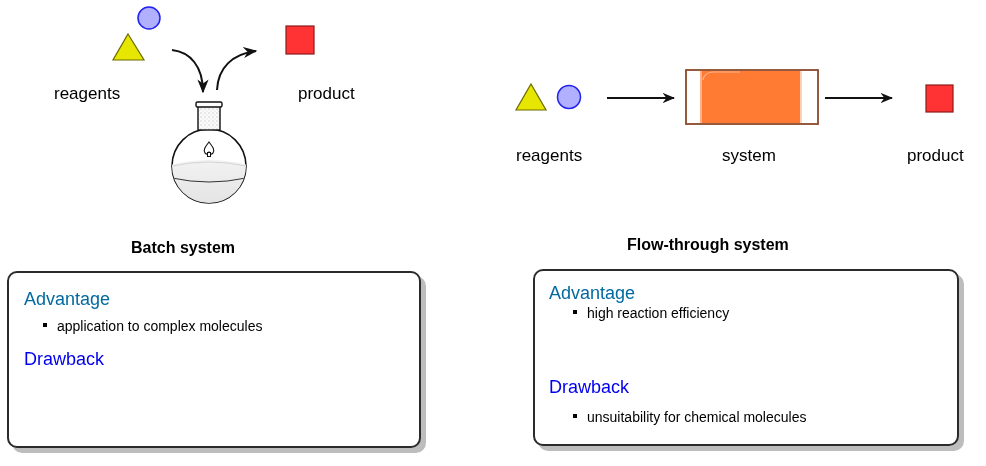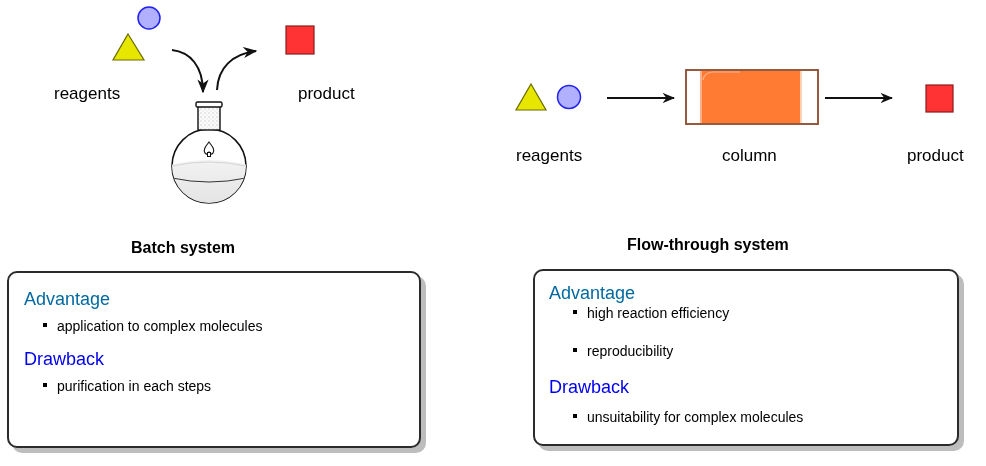--- a/index.html
+++ b/index.html
@@ -87,32 +87,30 @@
 
   <g>
     <rect x="926" y="85" width="27" height="27" fill="#ff3333" stroke="#8b1a1a" stroke-width="1.2"></rect>
   </g>
 </svg>
 
 <div class="abs label" style="left:54px; top:85px;">reagents</div>
 <div class="abs label" style="left:298px; top:85px;">product</div>
 
 <div class="abs label" style="left:516px; top:147px;">reagents</div>
-<div class="abs label" style="left:722px; top:147px;">column</div>
+<div class="abs label" style="left:722px; top:147px;">system</div>
 <div class="abs label" style="left:907px; top:147px;">product</div>
 
 <div class="abs title" style="left:131px; top:240px;">Batch system</div>
 <div class="abs title" style="left:627px; top:237px;">Flow-through system</div>
 
 <div class="box" style="left:7px; top:271px; width:414px; height:177px;">
   <div class="hdr adv" style="left:15px; top:17px;">Advantage</div>
   <div class="item" style="left:34px; top:46px;"><span class="bullet"></span><span>application to complex molecules</span></div>
   <div class="hdr drw" style="left:15px; top:77px;">Drawback</div>
-  <div class="item" style="left:34px; top:106px;"><span class="bullet"></span><span>purification in each steps</span></div>
 </div>
 
 <div class="box" style="left:533px; top:269px; width:426px; height:177px;">
   <div class="hdr adv" style="left:14px; top:13px;">Advantage</div>
   <div class="item" style="left:38px; top:35px;"><span class="bullet"></span><span>high reaction efficiency</span></div>
-  <div class="item" style="left:38px; top:73px;"><span class="bullet"></span><span>reproducibility</span></div>
   <div class="hdr drw" style="left:14px; top:107px;">Drawback</div>
-  <div class="item" style="left:38px; top:139px;"><span class="bullet"></span><span>unsuitability for complex molecules</span></div>
+  <div class="item" style="left:38px; top:139px;"><span class="bullet"></span><span>unsuitability for chemical molecules</span></div>
 </div>
 
 </body></html>

